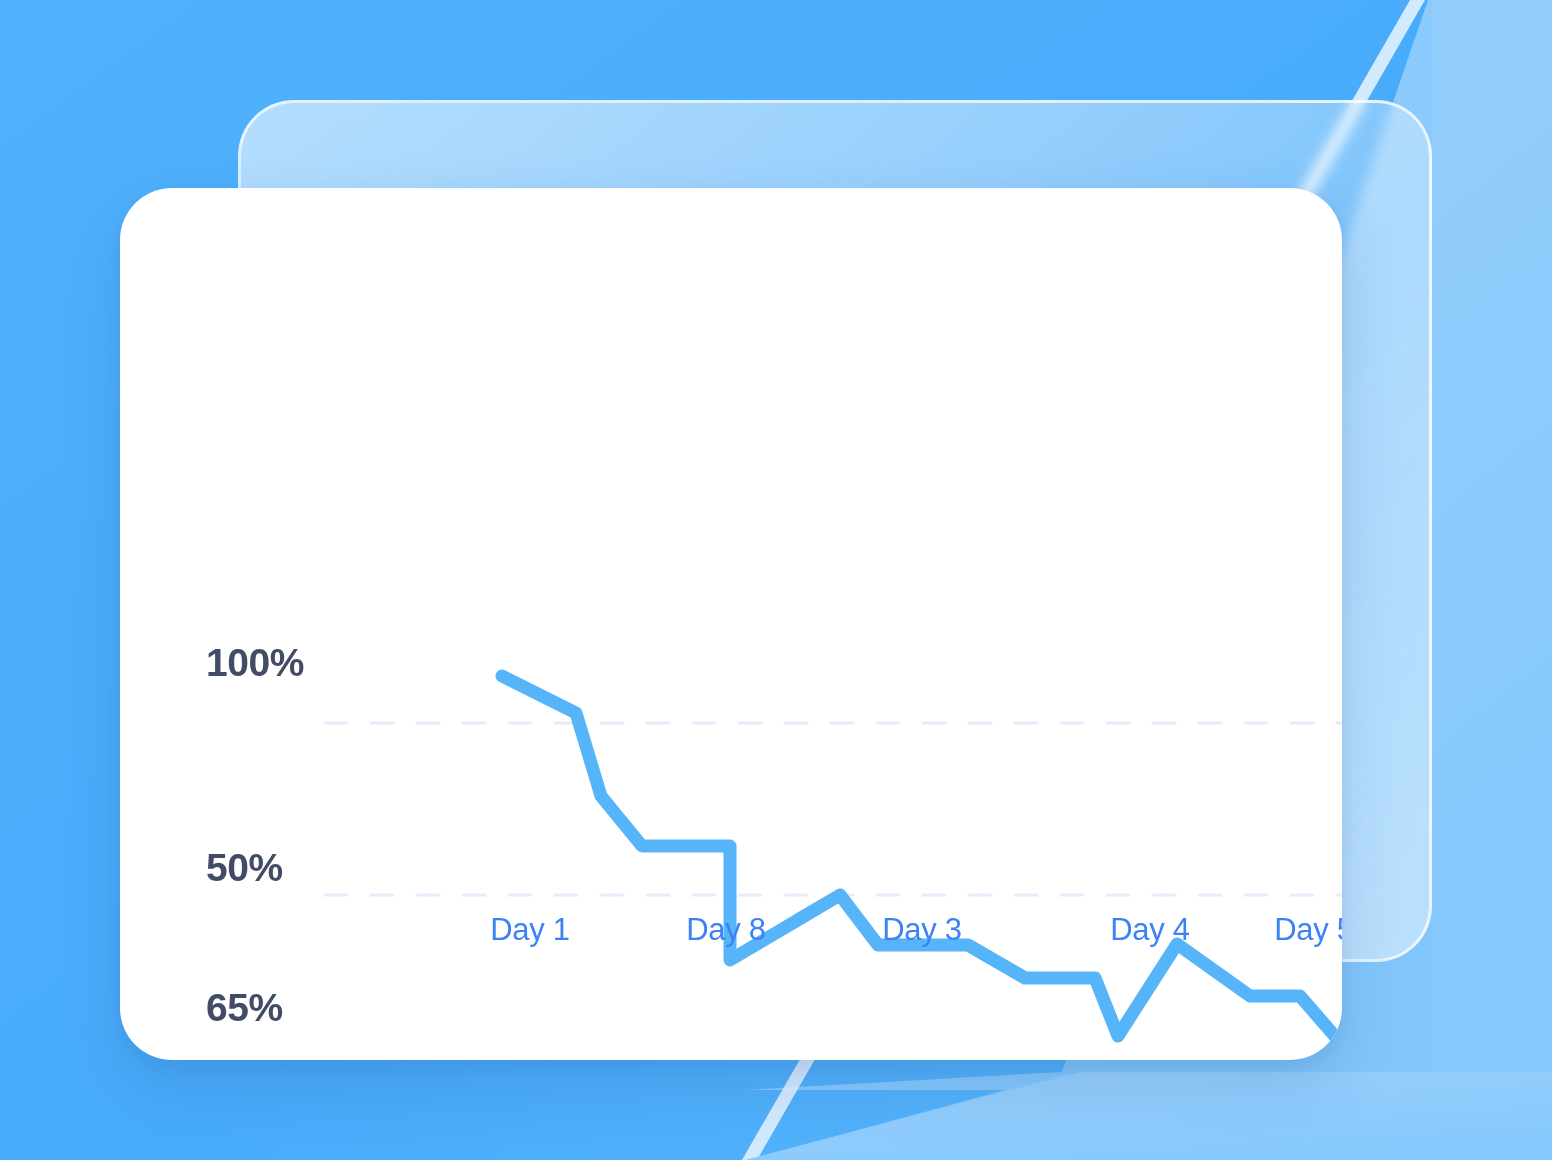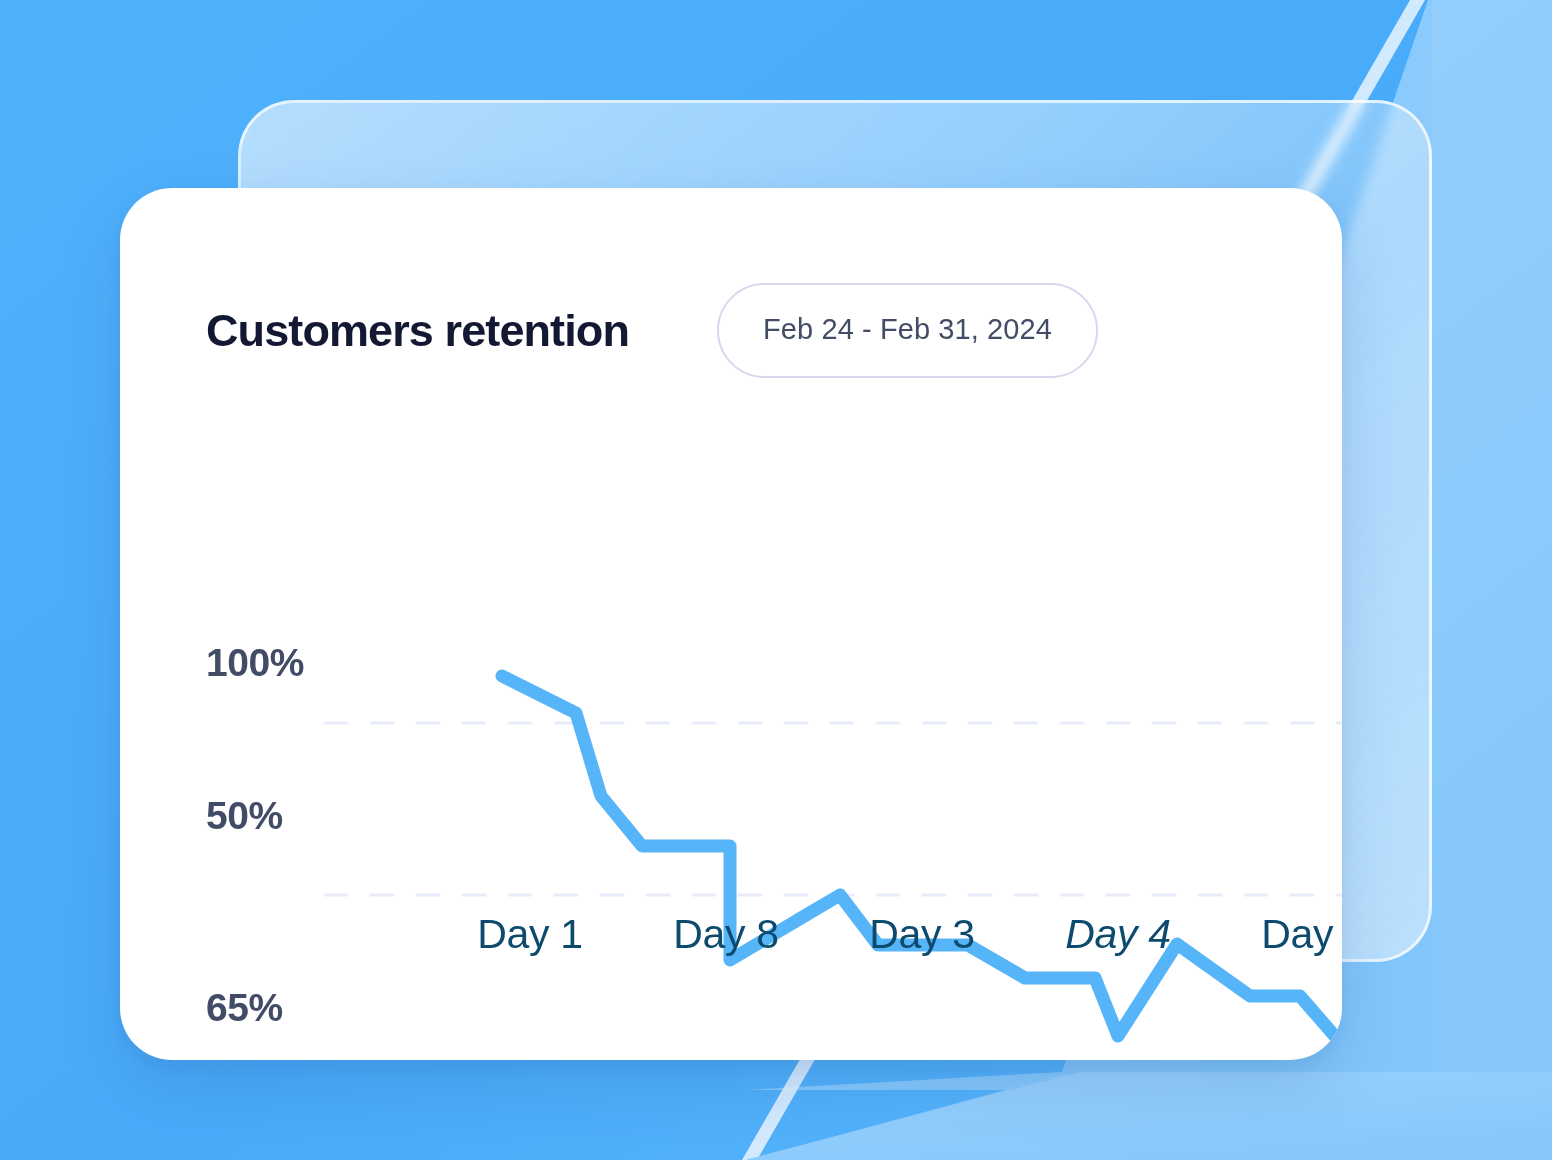--- a/index.html
+++ b/index.html
@@ -128,23 +128,23 @@
 
   .x-labels {
     position: absolute;
     left: 0;
     top: 726px;
     width: 1222px;
     height: 70px;
   }
   .x-label {
     position: absolute;
-    font-size: 41px;
+    font-size: 31px;
     font-weight: 400;
-    color: #0c4a6e;
+    color: #3b82f6;
     letter-spacing: -0.3px;
     line-height: 1;
     transform: translateX(-50%);
     white-space: nowrap;
   }
 </style>
 </head>
 <body>
 
 <div class="stage">
@@ -170,46 +170,42 @@
       <path d="M 1410 0 L 1425 0 L 757 1160 L 742 1160 Z" fill="#EAF5FE" opacity="0.85"></path>
 
       <path d="M 745 1160 L 1080 1072 L 1552 1072 L 1552 1160 Z" fill="url(#gLight)"></path>
     </svg>
   </div>
 
   <div class="glass-card"></div>
 
   <div class="chart-card">
 
-    <div class="card-header">
-      <div class="card-title">Customers retention</div>
-      <div class="date-pill">Feb 24 - Feb 31, 2024</div>
-    </div>
 
     <div class="plot-wrap">
 
       <div class="y-labels">
         <div class="y-label" style="top:455px;">100%</div>
-        <div class="y-label" style="top:608px;">50%</div>
+        <div class="y-label" style="top:660px;">50%</div>
         <div class="y-label" style="top:800px;">65%</div>
       </div>
 
       <svg class="plot-svg" viewBox="0 0 1222 872" xmlns="http://www.w3.org/2000/svg">
 
         <line id="grid0" x1="205" x2="1240" y1="535" y2="535" stroke="#E8ECFA" stroke-width="3" stroke-dasharray="22 24" stroke-linecap="round"></line>
         <line id="grid1" x1="205" x2="1240" y1="707" y2="707" stroke="#E8ECFA" stroke-width="3" stroke-dasharray="22 24" stroke-linecap="round"></line>
 
         <line id="baseline" x1="205" x2="1240" y1="877" y2="877" stroke="#E8EEF9" stroke-width="3"></line>
 
         <path id="series-path" fill="none" stroke="#56B4F9" stroke-width="13" stroke-linecap="round" stroke-linejoin="round" d="M 382 488 L 456 525 L 481 608 L 522 658 L 610 658 L 610 772 L 720 707 L 758 757 L 848 757 L 905 790 L 975 790 L 998 848 L 1057 756 L 1130 808 L 1180 808 L 1240 877"></path>
       </svg>
 
       <div class="x-labels">
         <div class="x-label" style="left:410px;">Day 1</div>
         <div class="x-label" style="left:606px;">Day 8</div>
         <div class="x-label" style="left:802px;text-align:right;">Day 3</div>
-        <div class="x-label" style="left:998px;font-style:italic;">Day 4</div>
+        <div class="x-label" style="left:1030px;">Day 4</div>
         <div class="x-label" style="left:1194px;">Day 5</div>
       </div>
 
     </div>
   </div>
 </div>
 
 </body></html>

